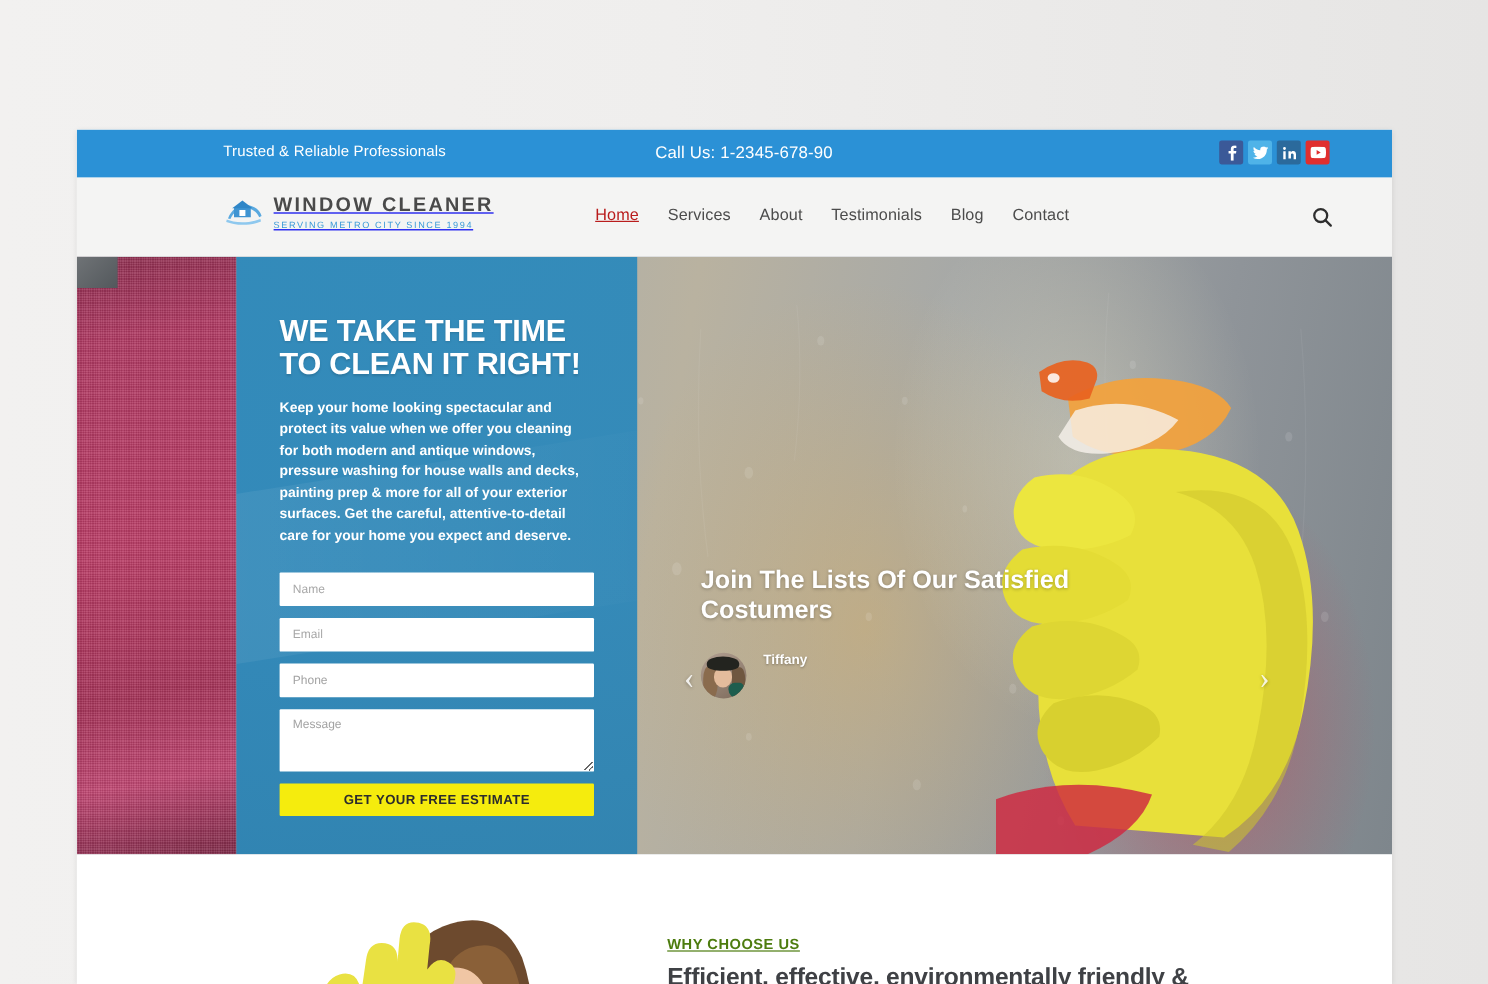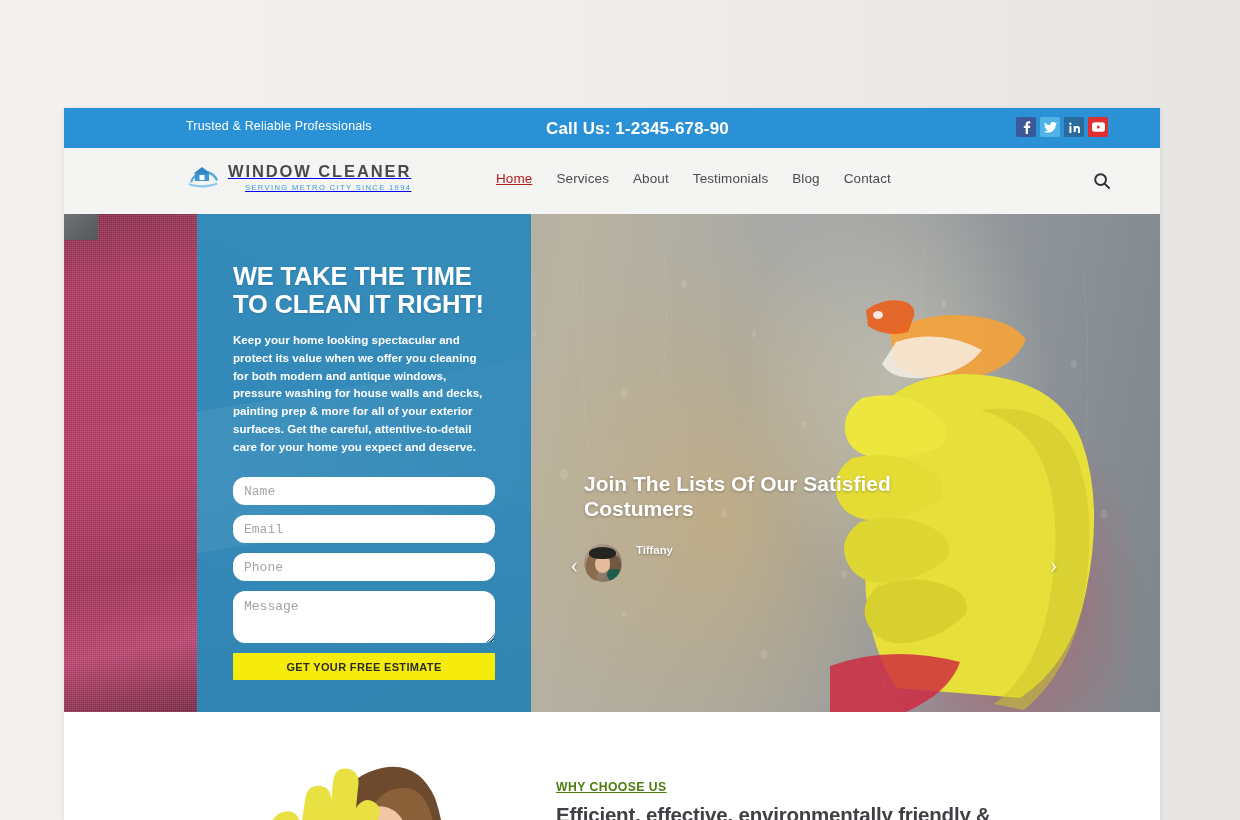--- a/index.html
+++ b/index.html
@@ -30,23 +30,22 @@
     background: #2b91d6;
     color: #ffffff;
   }
   .topbar-tagline {
     position: absolute; left: 122px; top: 11px;
     font-size: 12.5px; letter-spacing: .15px;
     color: #ffffff;
   }
   .topbar-phone {
     position: absolute; left: 482px; top: 11px;
-    font-size: 17px; letter-spacing: .15px;
+    font-size: 14px; letter-spacing: .15px;
     color: #ffffff;
-    font-weight: bold;
   }
   .social {
     position: absolute; right: 52px; top: 9px;
     display: flex; gap: 4px;
   }
   .social a {
     width: 20px; height: 20px;
     border-radius: 2px;
     display: flex; align-items: center; justify-content: center;
     text-decoration: none;
@@ -61,21 +60,21 @@
   .header {
     position: relative;
     height: 66px;
     background: #f4f4f3;
   }
   .logo {
     position: absolute; left: 122px; top: 13px;
     display: flex; align-items: flex-start; gap: 8px;
   }
   .logo-mark { width: 34px; height: 26px; margin-top: 3px; }
-  .logo-text { line-height: 1; padding-top: 2px; text-align: right; }
+  .logo-text { line-height: 1; padding-top: 2px; }
   .logo-name {
     font-size: 16.5px; font-weight: bold; letter-spacing: 1.9px;
     color: #4a4a4a;
   }
   .logo-sub {
     font-size: 7.6px; font-weight: normal; letter-spacing: 1.35px;
     color: #3b9ad8; margin-top: 4px;
   }
   .nav {
     position: absolute; left: 432px; top: 23px;
@@ -152,25 +151,25 @@
   .promo p.lead {
     margin-top: 13px;
     font-size: 11.6px; line-height: 1.53; font-weight: bold;
     color: #ffffff;
   }
   .form { margin-top: 22px; }
   .form input, .form textarea {
     display: block; width: 100%;
     border: none; outline: none;
     background: #ffffff;
-    font-family: Liberation Mono, monospace;
-    font-size: 13px; color: #3b3b3b;
+    font-family: Liberation Sans, sans-serif;
+    font-size: 10px; color: #3b3b3b;
     padding: 8px 11px;
     margin-bottom: 10px;
-    border-radius: 12px;
+    border-radius: 1px;
   }
   .form input { height: 28px; }
   .form textarea { height: 52px; resize: vertical; padding-top: 8px; }
   .form input::placeholder, .form textarea::placeholder { color: #a3a3a3; }
   .estimate-btn {
     display: block; width: 100%; height: 27px;
     background: #f5ec0d; border: none; cursor: pointer;
     font-family: "Liberation Sans", sans-serif;
     font-size: 11px; font-weight: bold; letter-spacing: .35px;
     color: #2c2c2c;

